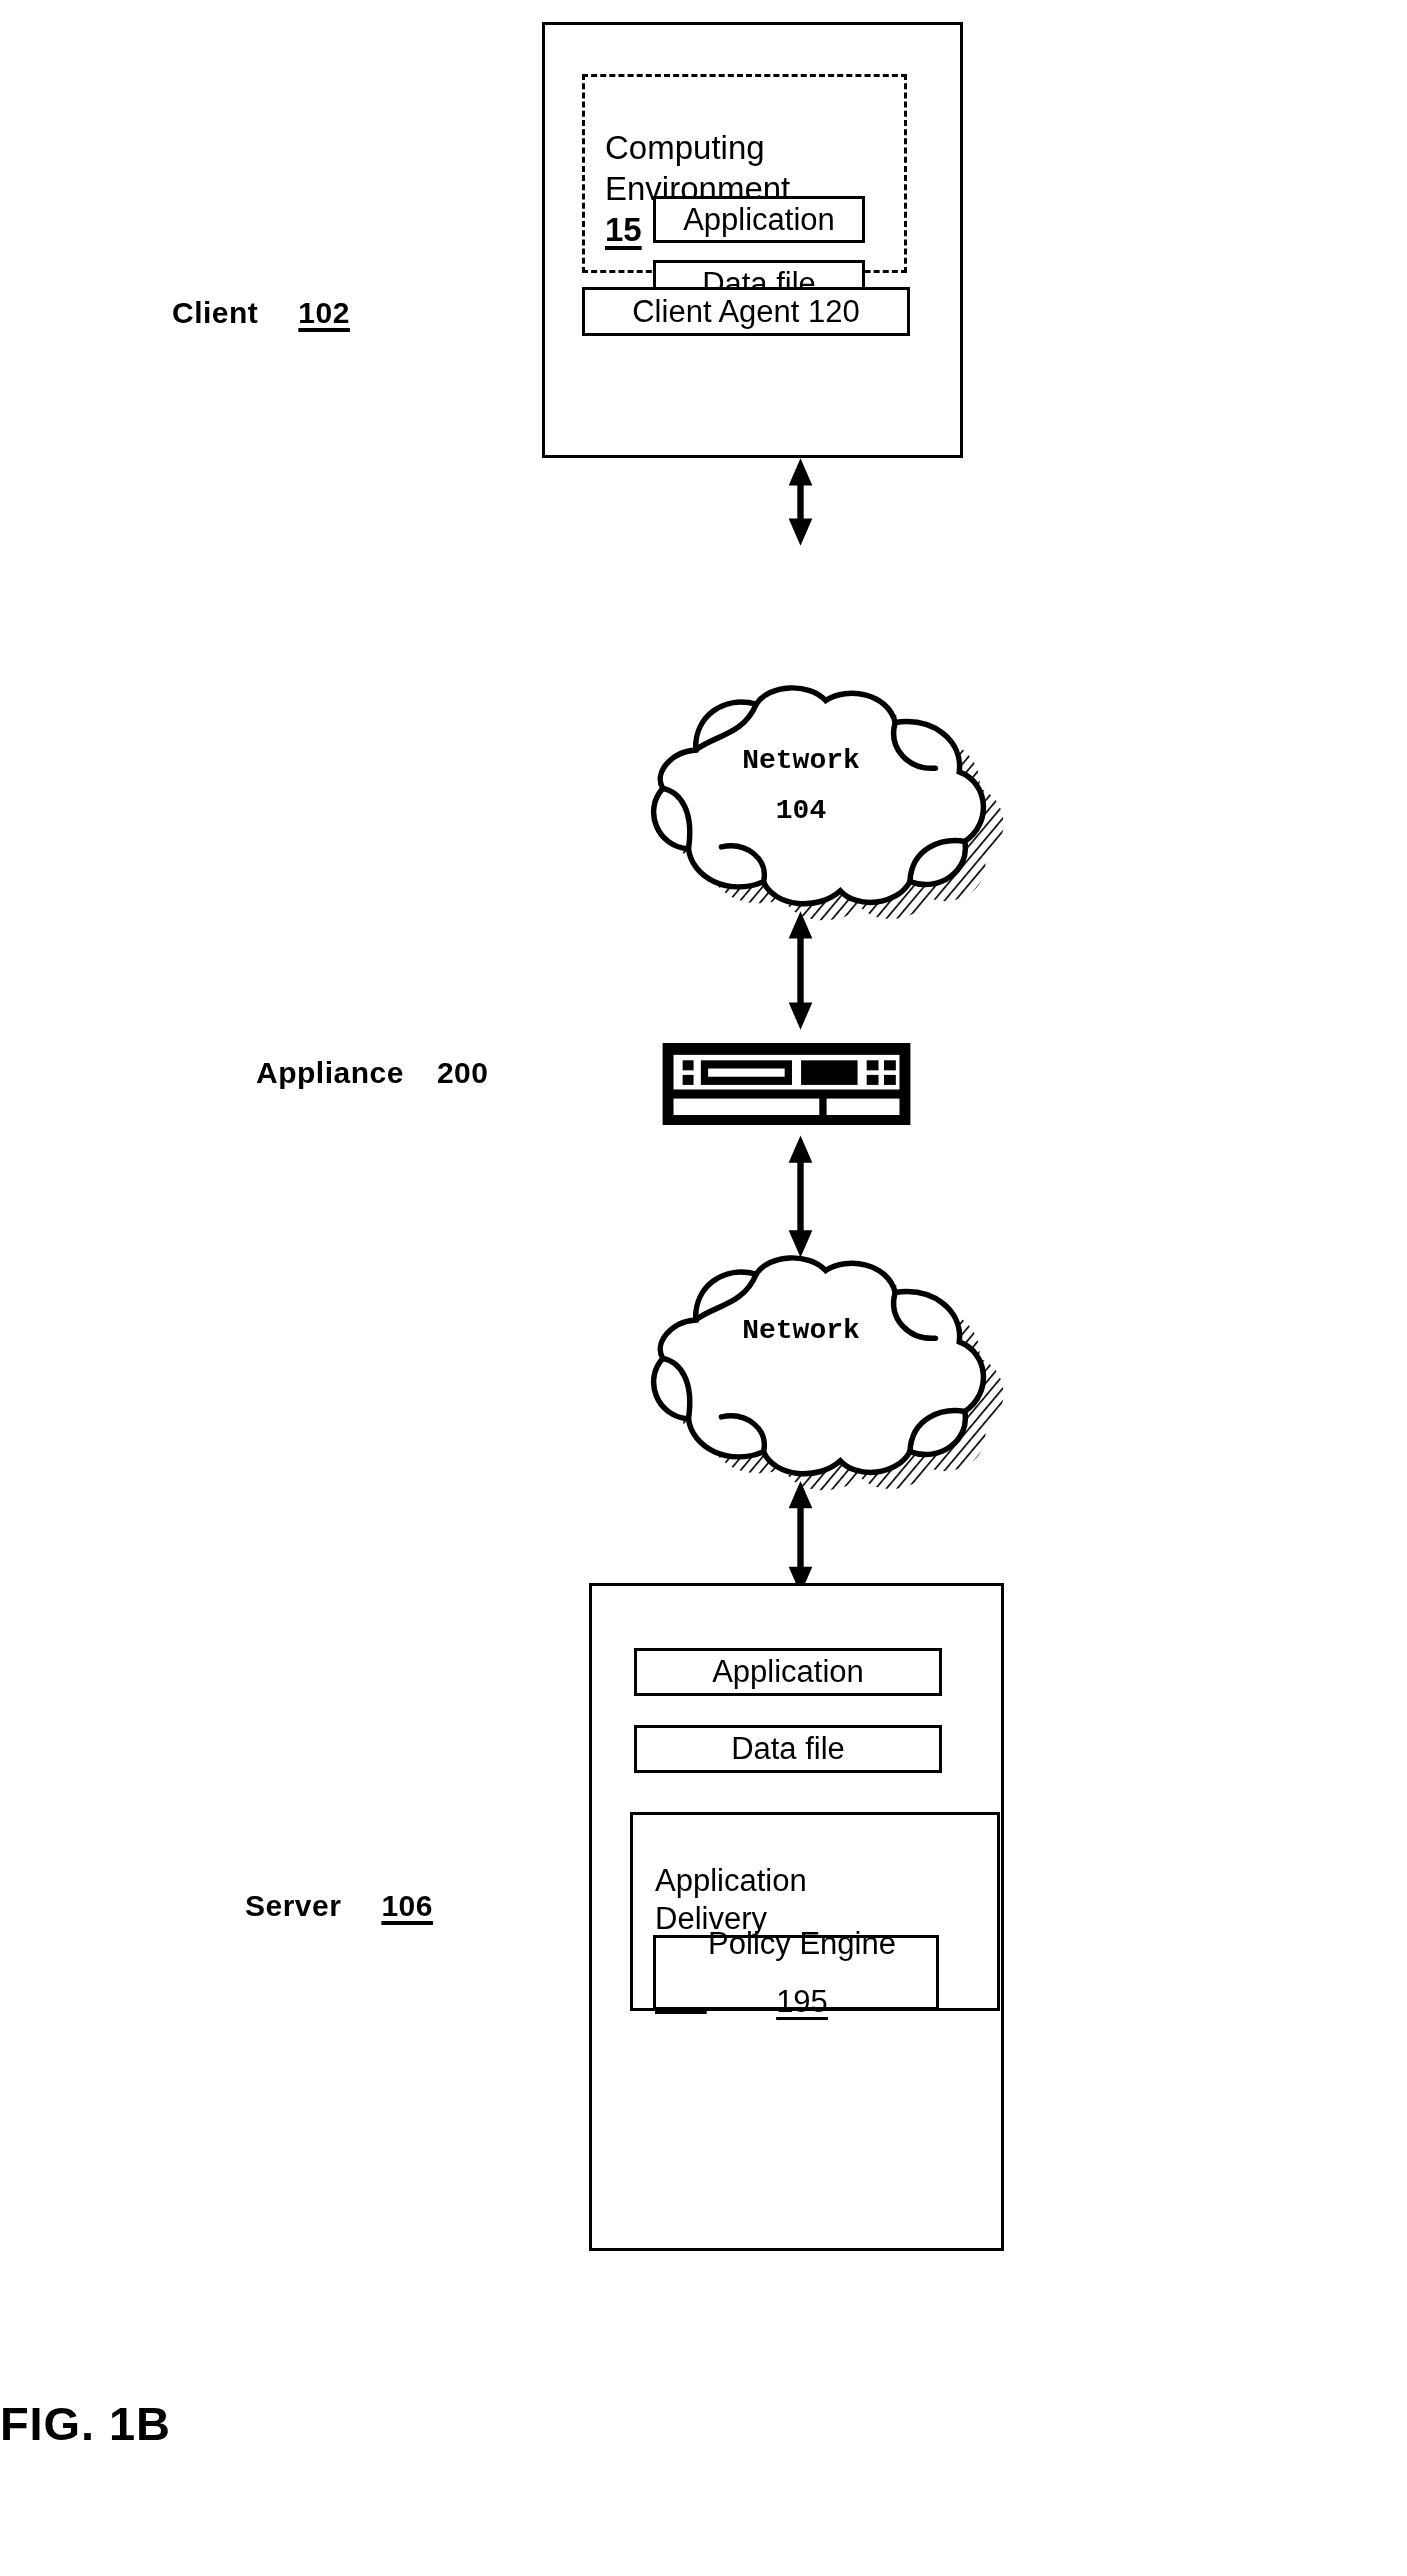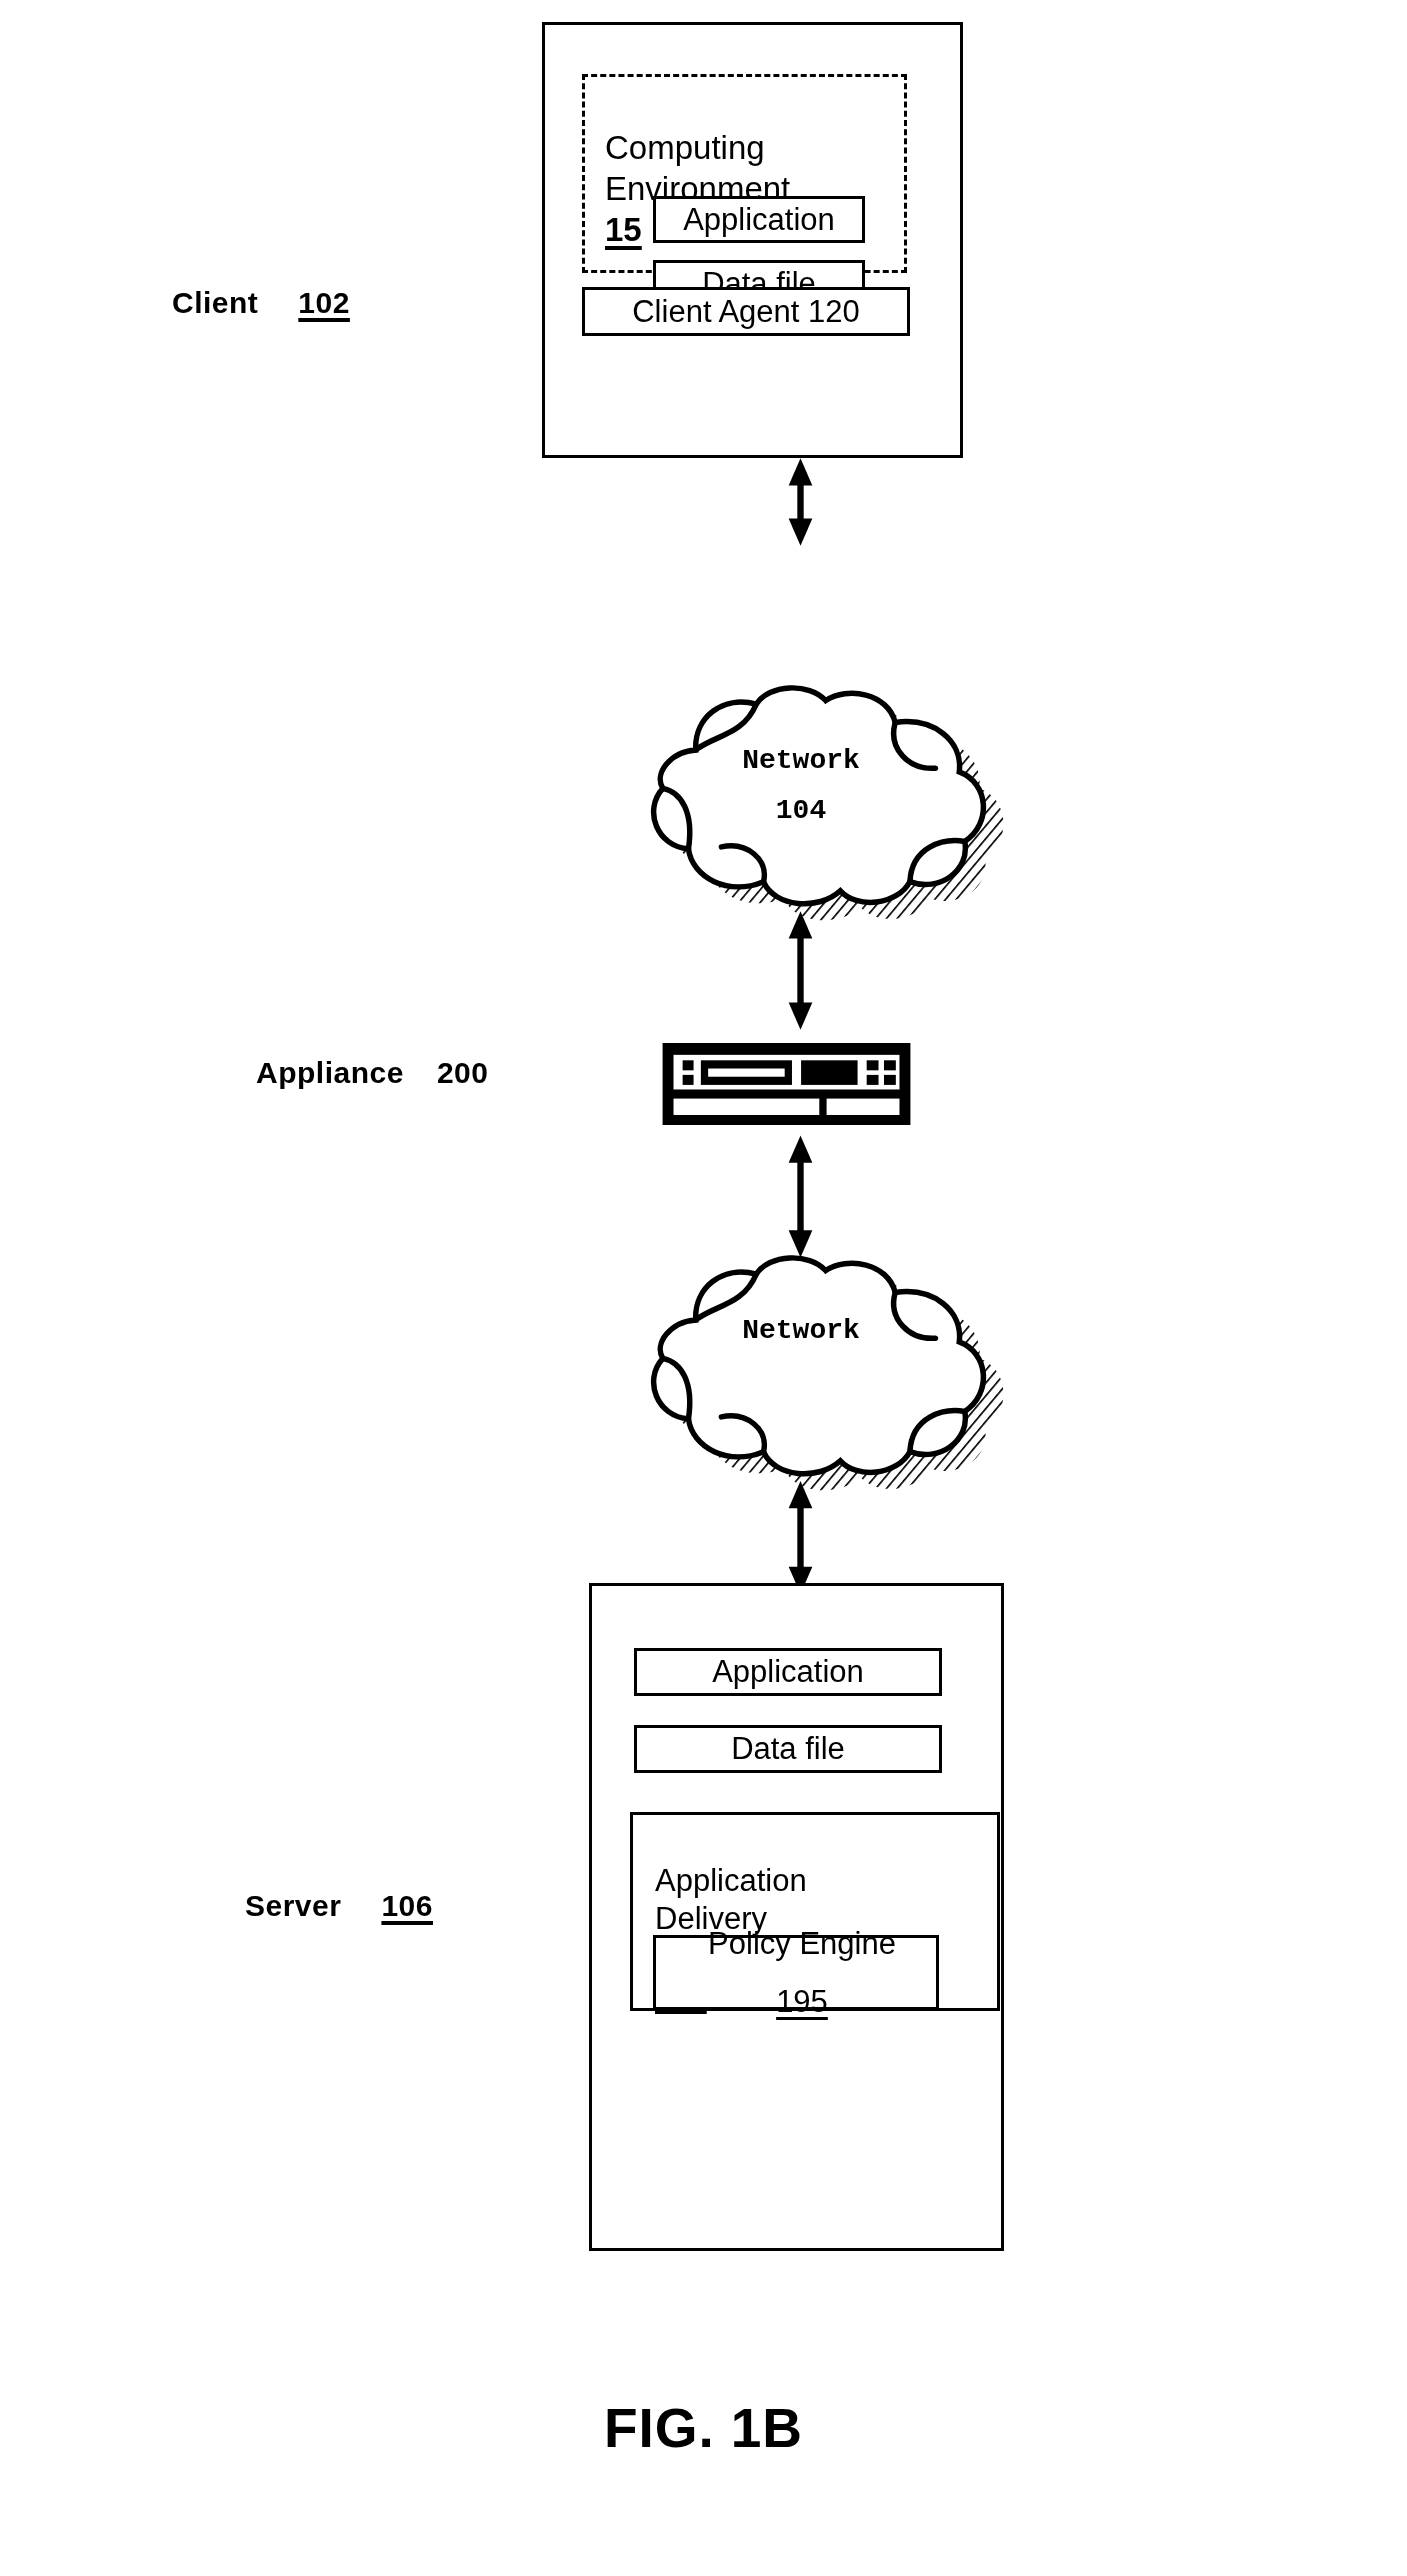--- a/index.html
+++ b/index.html
@@ -34,21 +34,21 @@
   .side-label .num {
     margin-left: 40px;
     font-weight: bold;
   }
   .side-label .num.ul {
     text-decoration: underline;
     text-underline-offset: 4.6px;
     text-decoration-thickness: 3.7px;
   }
 
-  #client-label  { left: 172px; top: 286px; }
+  #client-label  { left: 172px; top: 296px; }
   #appliance-label { left: 256px; top: 1056px; }
   #appliance-label .num { margin-left: 33px; }
   #server-label  { left: 245px; top: 1889px; }
 
   
   .box {
     position: absolute;
     border: 3.7px solid #000;
     background: #fff;
     box-sizing: border-box;
@@ -151,22 +151,22 @@
     text-align: center;
     font-size: 31px;
     line-height: 38px;
   }
 
   
   #fig-caption {
     position: absolute;
     left: 0; right: 0;
     top: 2396px;
-    text-align: center;
-    font-size: 55px;
+    text-align: left;
+    font-size: 47px;
     font-weight: bold;
     letter-spacing: 0.9px;
   }
 </style>
 </head>
 <body>
 
 <div class="stage">
 
   <div class="side-label" id="client-label">

